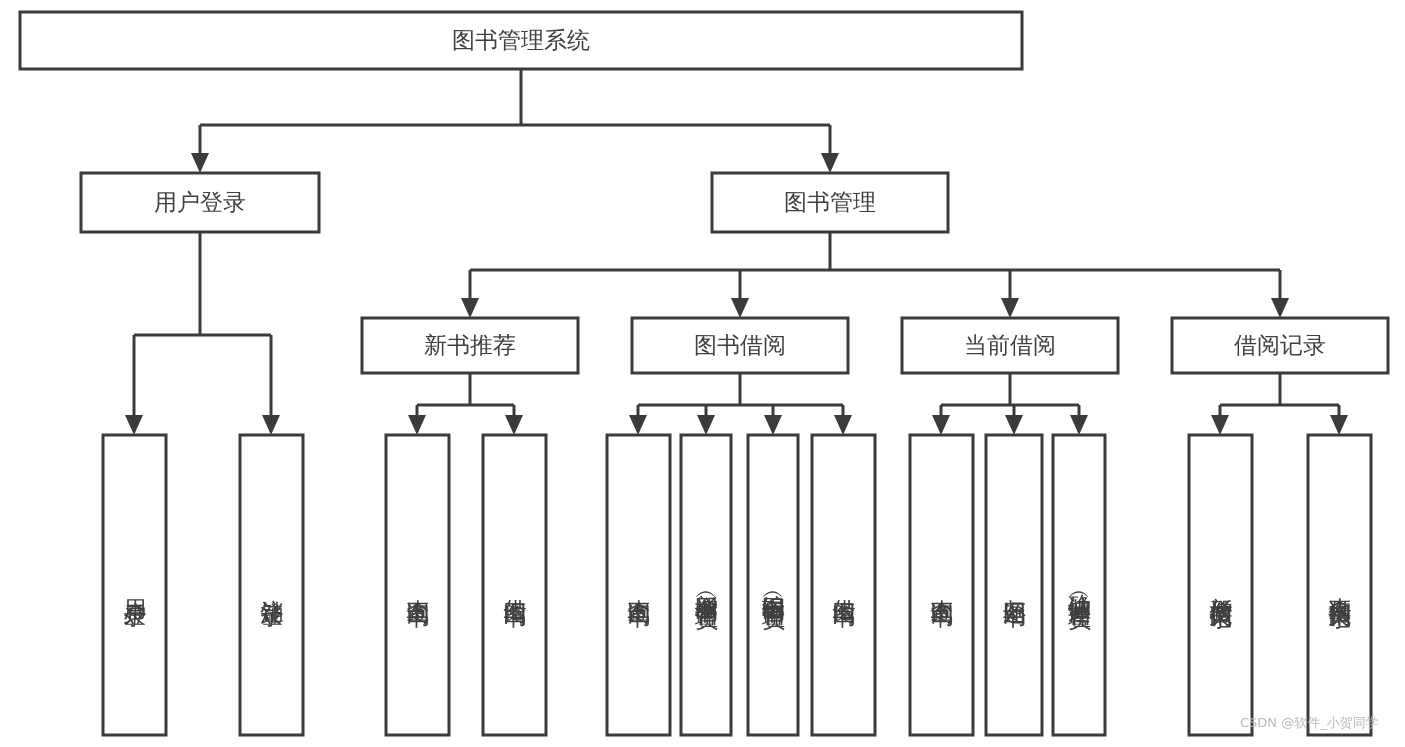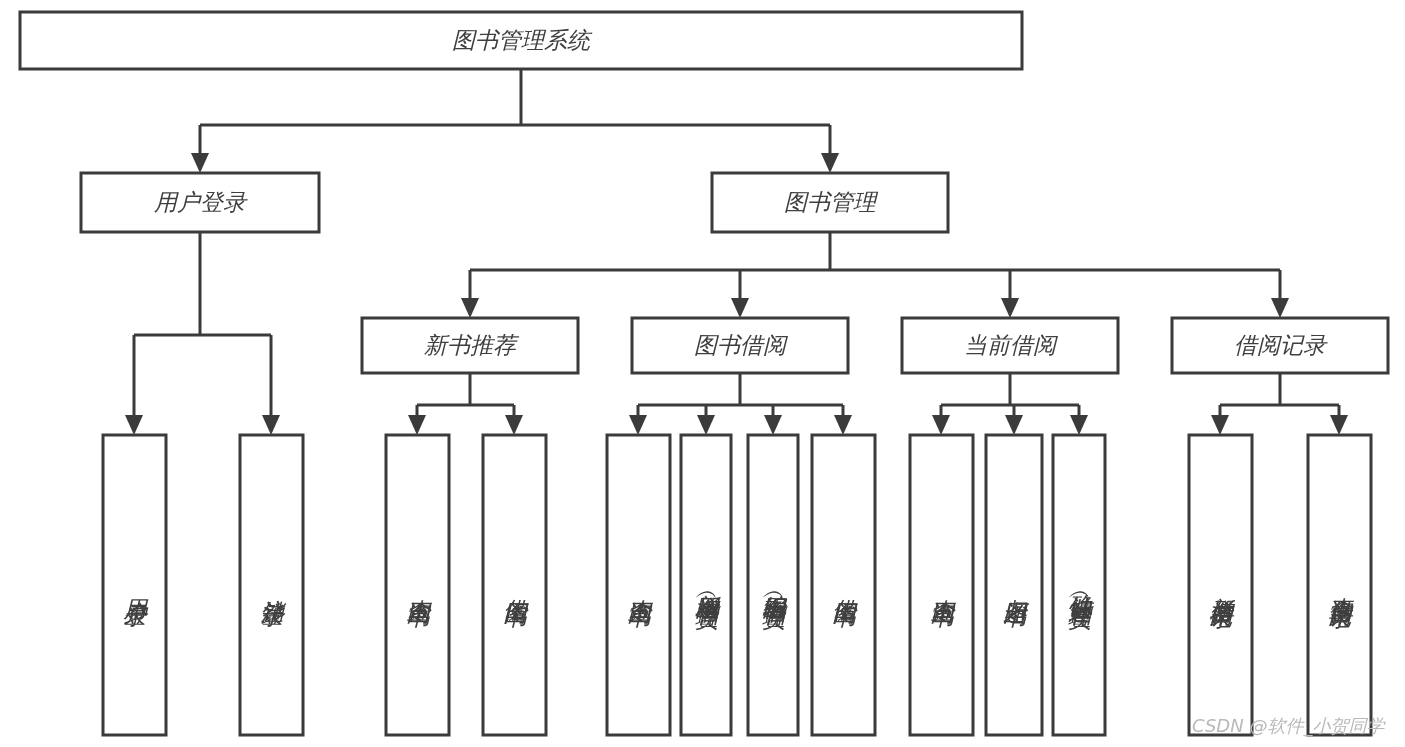--- a/index.html
+++ b/index.html
@@ -11,21 +11,20 @@
     width: 1405px;
     height: 747px;
     font-family: "Liberation Sans", "DejaVu Sans", sans-serif;
     overflow: hidden;
     position: relative;
   }
   #diagram-root {
     position: relative;
     width: 1405px;
     height: 747px;
-    font-style: italic;
   }
   svg#tree-svg {
     position: absolute;
     top: 0;
     left: 0;
     width: 1405px;
     height: 747px;
     display: block;
   }
   .node-box {
@@ -62,24 +61,25 @@
     align-items: center;
     justify-content: center;
     letter-spacing: 2px;
     white-space: nowrap;
     pointer-events: none;
     user-select: none;
   }
   .watermark {
     position: absolute;
     color: #b9b9b9;
-    font-size: 18px;
+    font-size: 13px;
     font-family: "DejaVu Sans", "Liberation Sans", sans-serif;
     white-space: nowrap;
     user-select: none;
+    padding-left: 48px;
   }
 </style>
 </head>
 <body>
 
 <div id="diagram-root">
 
   <svg id="tree-svg" viewBox="0 0 1405 747" xmlns="http://www.w3.org/2000/svg">
     <g id="connector-layer">
         <line x1="521" y1="69" x2="521" y2="125" class="connector"></line>

